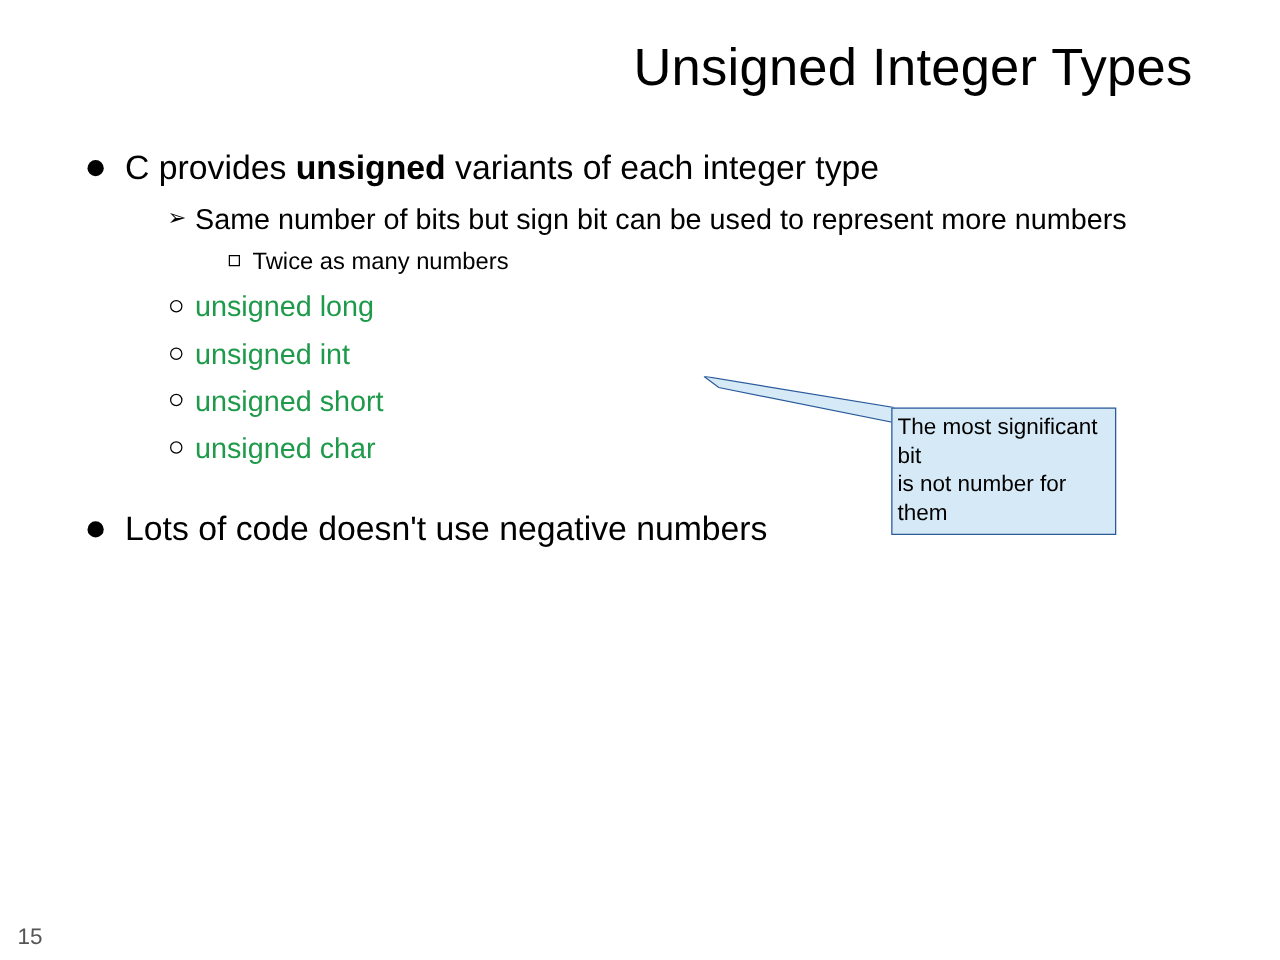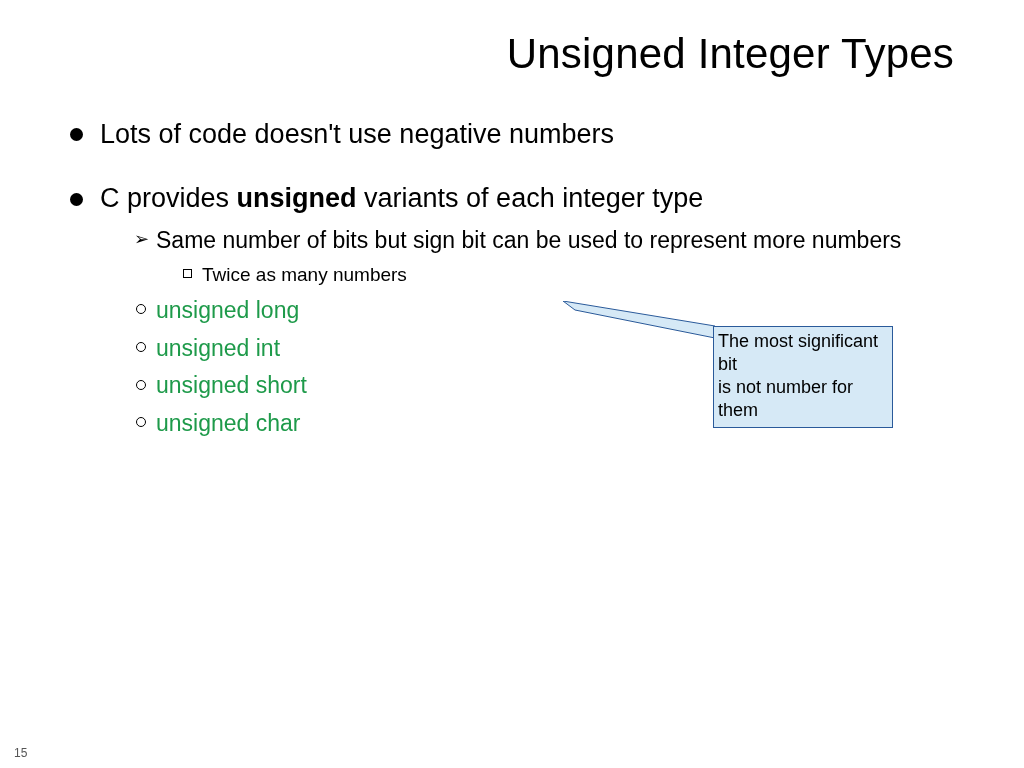--- a/index.html
+++ b/index.html
@@ -119,54 +119,54 @@
   .pointer {
     position: absolute;
     left: 563px;
     top: 301px;
     pointer-events: none;
   }
   .page-num {
     position: absolute;
     left: 14px;
     bottom: 8px;
-    font-size: 12px;
+    font-size: 18px;
     color: #555;
   }
 </style>
 </head>
 <body>
 
 <div class="slide">
   <h1 class="title">Unsigned Integer Types</h1>
 
   <ul class="top">
-
-    <li>
-      <span>Lots of code doesn't use negative numbers</span>
-    </li>
 
     <li>
       <span>C provides </span><b>unsigned</b><span> variants of each integer type</span>
       <ul class="sub1">
         <li class="arrow-bullet">
           <span>Same number of bits but sign bit can be used to represent more numbers</span>
           <ul class="sub2">
             <li class="square-bullet">
               <span>Twice as many numbers</span>
             </li>
           </ul>
         </li>
         <li class="circle-bullet"><span class="green">unsigned long</span></li>
         <li class="circle-bullet"><span class="green">unsigned int</span></li>
         <li class="circle-bullet"><span class="green">unsigned short</span></li>
         <li class="circle-bullet"><span class="green">unsigned char</span></li>
       </ul>
     </li>
 
+    <li>
+      <span>Lots of code doesn't use negative numbers</span>
+    </li>
+
 
   </ul>
 
   <svg class="pointer" width="160" height="44">
     <polygon points="0,0 152,25 152,37 12,9" fill="#d6e9f6" stroke="#2a5a9a" stroke-width="1"></polygon>
   </svg>
 
   <div class="callout">
     <span>The most significant bit</span><br>
     <span>is not number for them</span>

